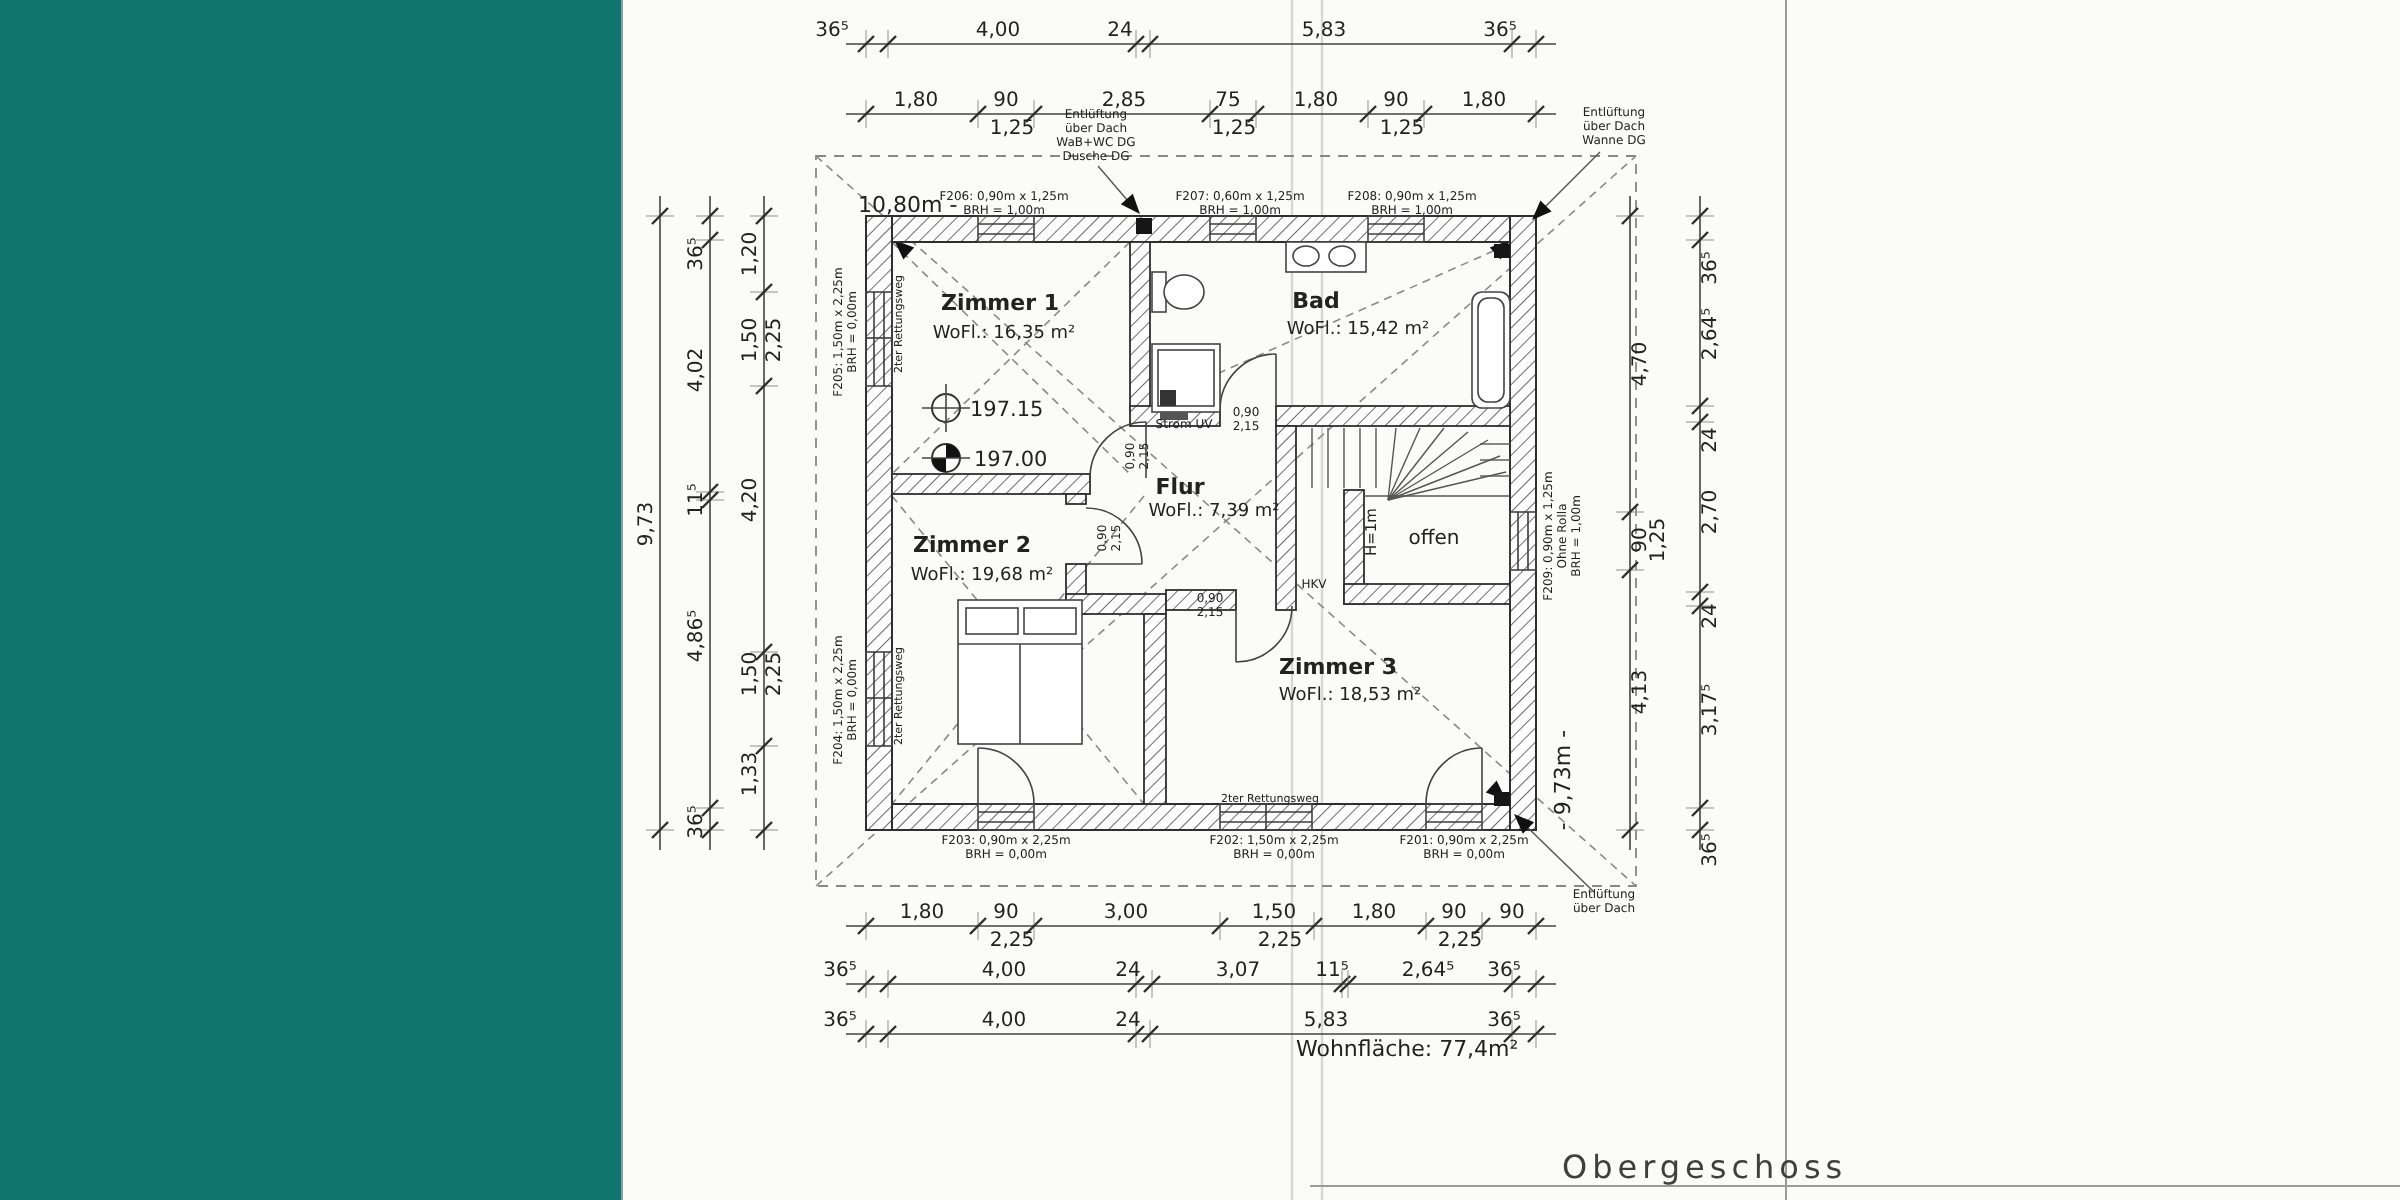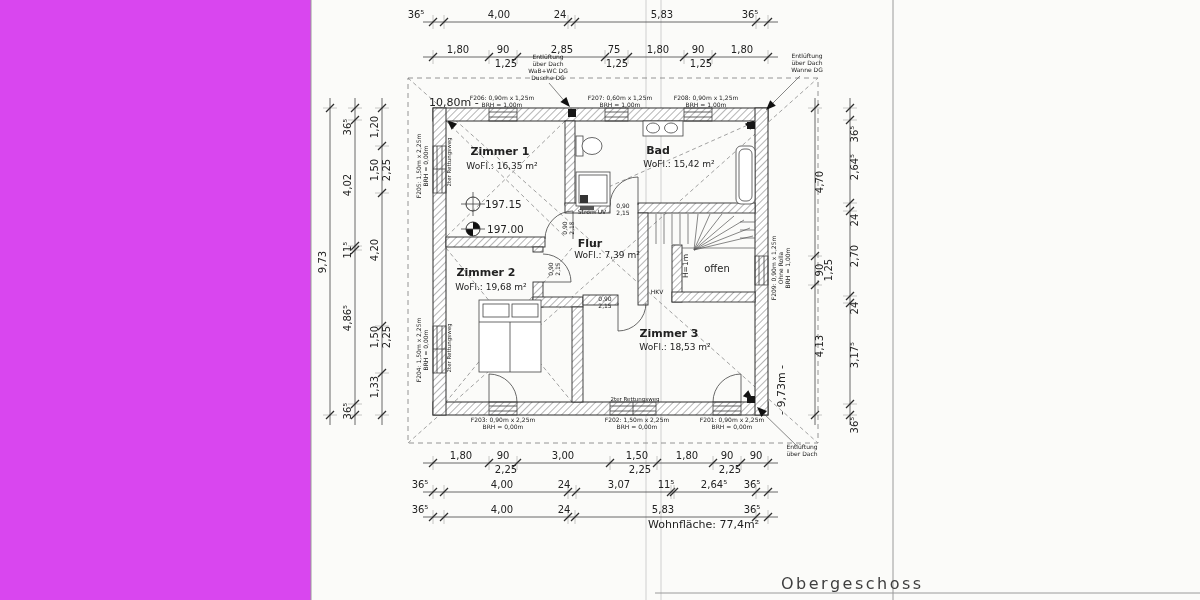--- a/index.html
+++ b/index.html
@@ -1,16 +1,16 @@
 <!DOCTYPE html>
 <html><head>
 <meta charset="utf-8">
 <style>
   html,body{margin:0;padding:0;background:#fff;}
-  .canvas{position:relative;width:1200px;height:600px;background:#d946ef;overflow:hidden;}
+  .canvas{position:relative;width:1200px;height:600px;background:#0f766e;overflow:hidden;}
   svg{display:block;}
   text{font-family:"DejaVu Sans",sans-serif;fill:#222;}
   .dimline{stroke:#444;stroke-width:.8;}
   .dimtick{stroke:#2e2e2e;stroke-width:1.2;}
   .dimext{stroke:#9a9a9a;stroke-width:.55;}
   .wall{fill:url(#hatch);stroke:#2f2f2f;stroke-width:1;}
   .iwall{fill:url(#hatch);stroke:#2f2f2f;stroke-width:.9;}
   .thin{stroke:#444;stroke-width:.8;fill:none;}
   .fix{stroke:#444;stroke-width:.8;fill:#fff;}
   .winglass{stroke:#3c3c3c;stroke-width:.8;}

